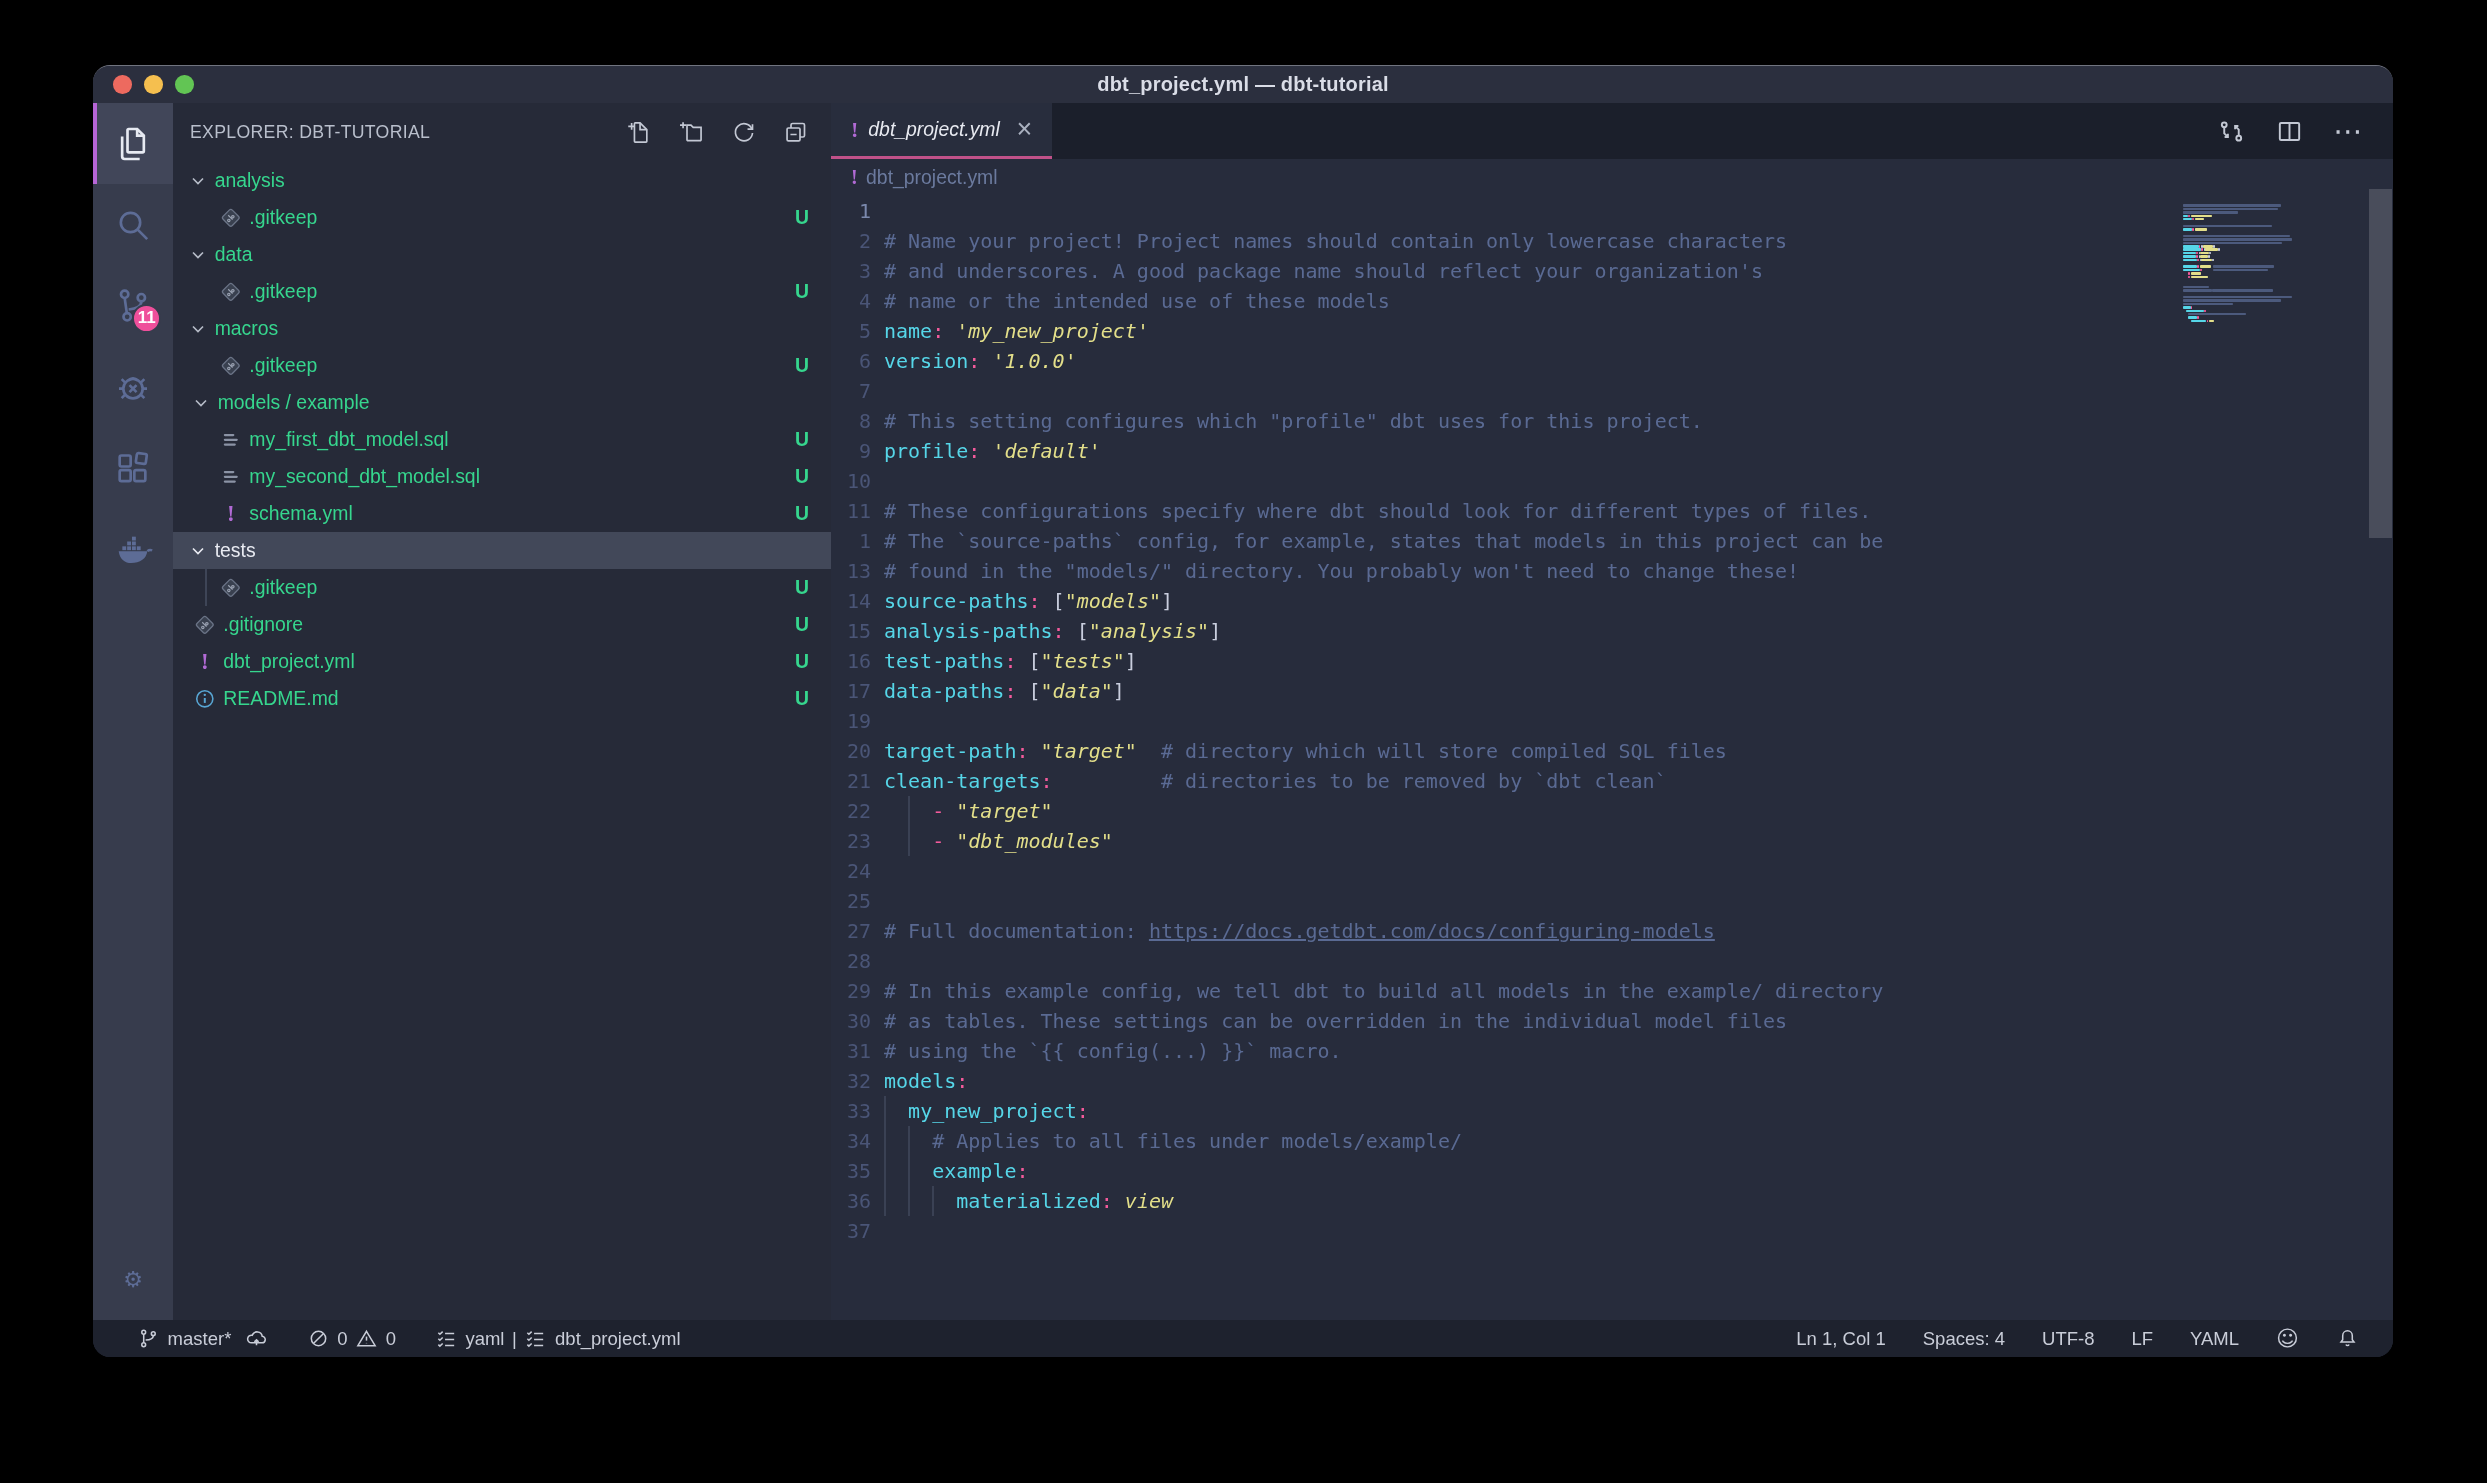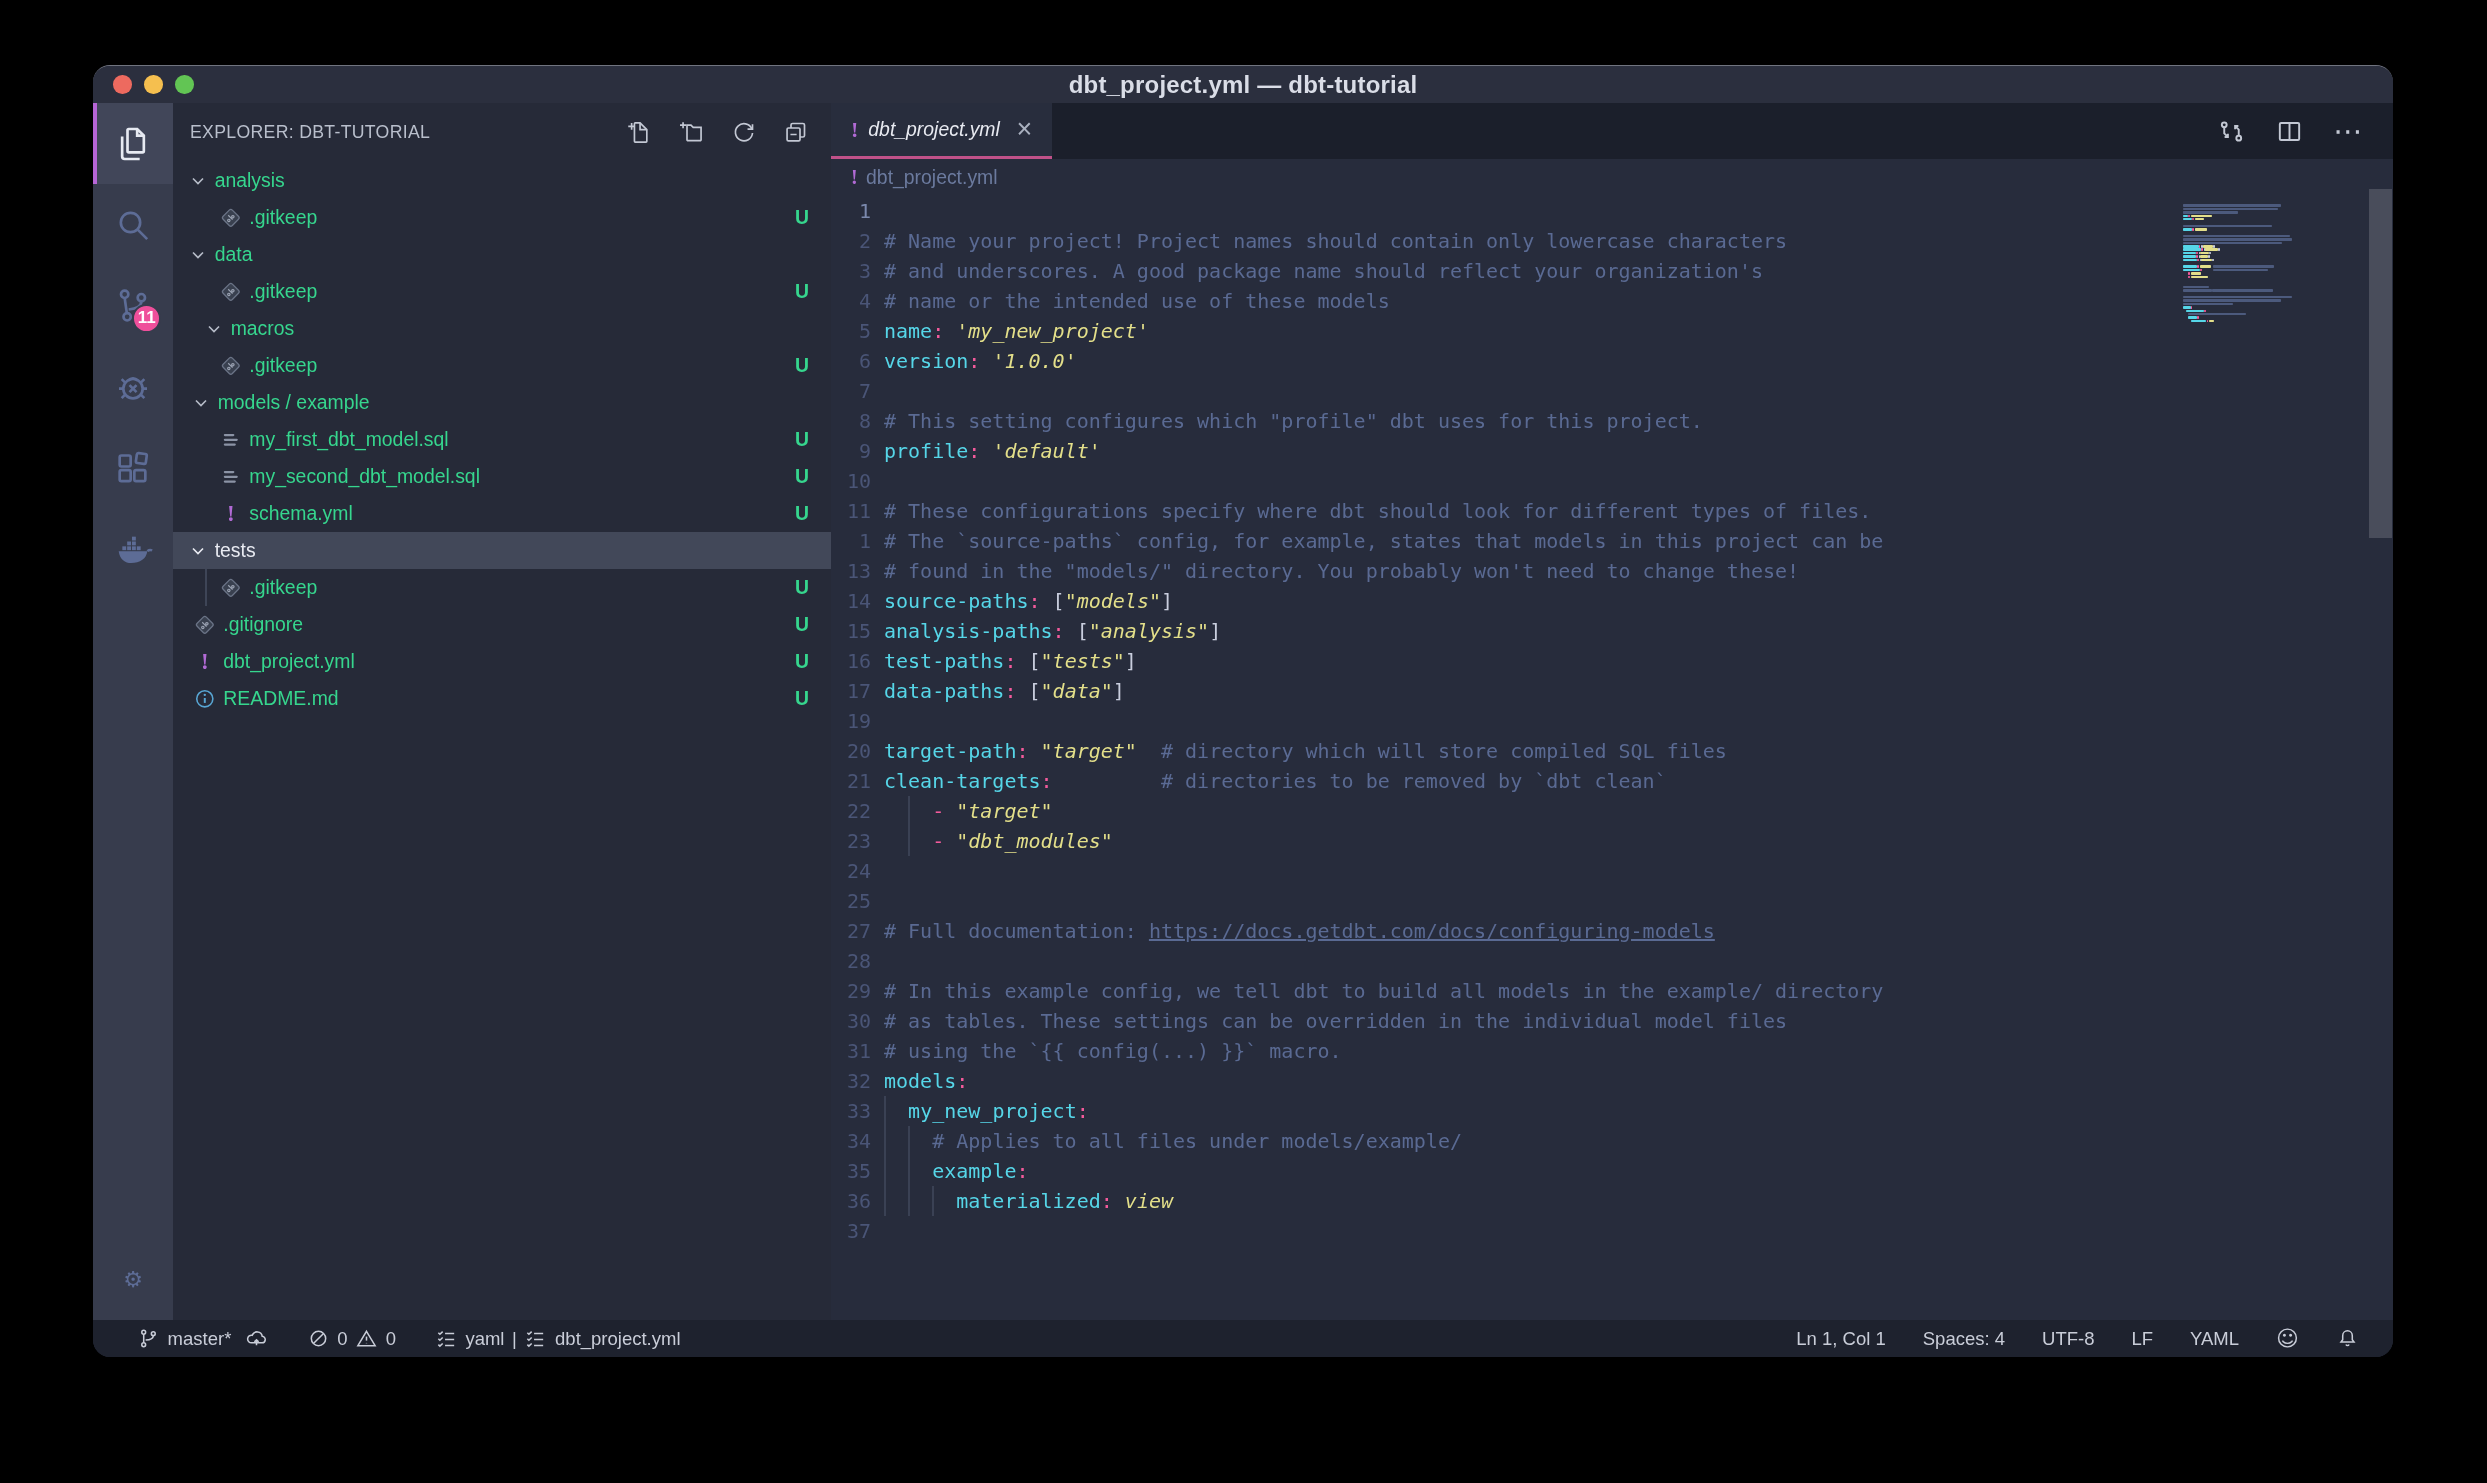--- a/index.html
+++ b/index.html
@@ -7,21 +7,21 @@
     font-family:"Liberation Sans",sans-serif;-webkit-font-smoothing:antialiased;}
   .window{position:absolute;left:93px;top:65px;width:2300px;height:1291px;background:#272c3c;
     border-radius:17px;overflow:hidden;display:flex;flex-direction:column;
     box-shadow:0 30px 76px rgba(0,0,0,.85);border-top:1.7px solid #70747f;}
   
   .titlebar{height:37px;background:#2b2f3e;display:flex;align-items:center;justify-content:center;
     position:relative;flex:0 0 auto;}
   .traffic{position:absolute;left:20px;top:0;height:100%;display:flex;align-items:center;gap:12.6px;}
   .tl{width:18.5px;height:18.5px;border-radius:50%;}
   .tl.red{background:#ed6a5f;} .tl.yellow{background:#f5bf4f;} .tl.green{background:#62c554;}
-  .wtitle{color:#dadde7;font-size:24px;font-weight:bold;letter-spacing:0.2px;}
+  .wtitle{color:#dadde7;font-size:20px;font-weight:bold;letter-spacing:0.2px;}
   
   .main{flex:1 1 auto;display:flex;min-height:0;}
   
   .activitybar{width:80px;background:#373c4d;display:flex;flex-direction:column;flex:0 0 auto;}
   .ab-item{height:81px;display:flex;align-items:center;justify-content:center;position:relative;
     color:#5d6c96;cursor:pointer;}
   .ab-item svg{width:40px;height:40px;stroke:currentColor;fill:none;stroke-width:1.6;}
   .ab-item.active{background:#414659;color:#e7eaf2;}
   .ab-item.active::before{content:"";position:absolute;left:0;top:0;bottom:0;width:4.2px;
     background:var(--activity_accent);}
@@ -227,21 +227,21 @@
             <div class="tree-row" style="padding-left: 46px;">
               <span class="fico">
                 <svg viewBox="0 0 24 24" width="23.6" height="23.6">
                   <rect x="5.4" y="5.4" width="13.2" height="13.2" rx="2.2" transform="rotate(45 12 12)" class="gitd"></rect>
                   <path class="gitl" d="M9.4 9.4l4.4 4.4M14.1 9.7a1.2 1.2 0 1 0 .02 0M10 13.5a1.2 1.2 0 1 0 .02 0"></path>
                 </svg>
               </span>
               <span class="tname">.gitkeep</span>
               <span class="tbadge U">U</span>
             </div>
-            <div class="tree-row" style="padding-left: 31px;">
+            <div class="tree-row" style="padding-left: 15px;">
               <svg class="chev" viewBox="0 0 24 24">
                 <path d="M6 9l6 6 6-6"></path>
               </svg>
               <span class="tname">macros</span>
               <span class="tbadge"><span class="dot"></span></span>
             </div>
             <div class="tree-row" style="padding-left: 46px;">
               <span class="fico">
                 <svg viewBox="0 0 24 24" width="23.6" height="23.6">
                   <rect x="5.4" y="5.4" width="13.2" height="13.2" rx="2.2" transform="rotate(45 12 12)" class="gitd"></rect>

